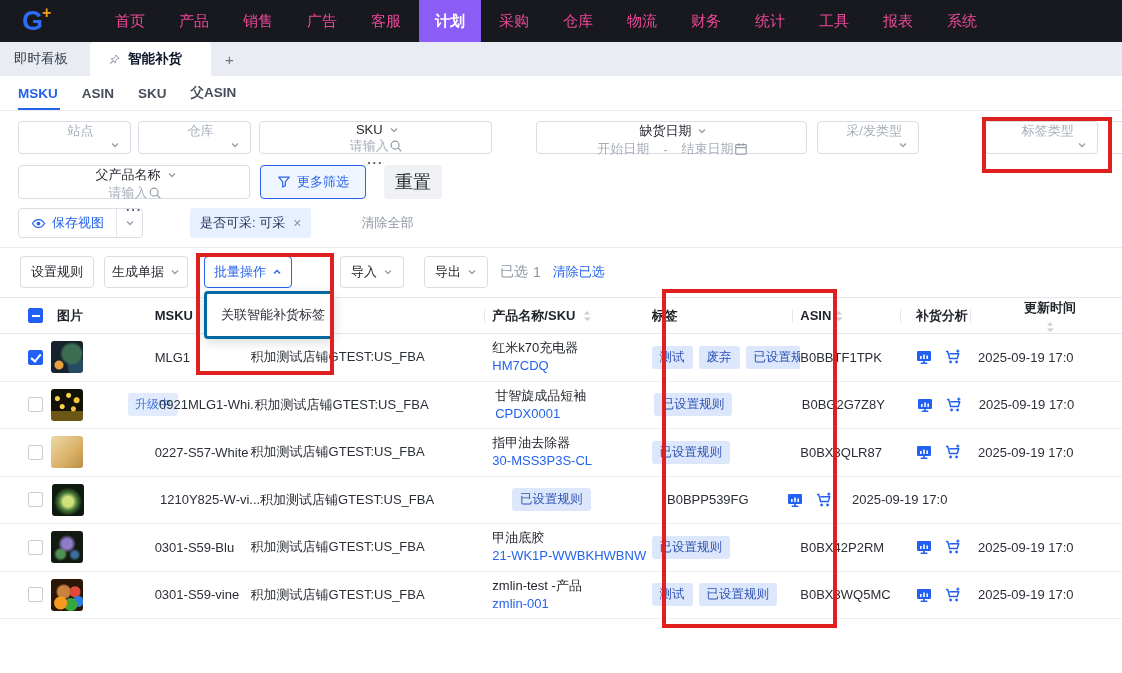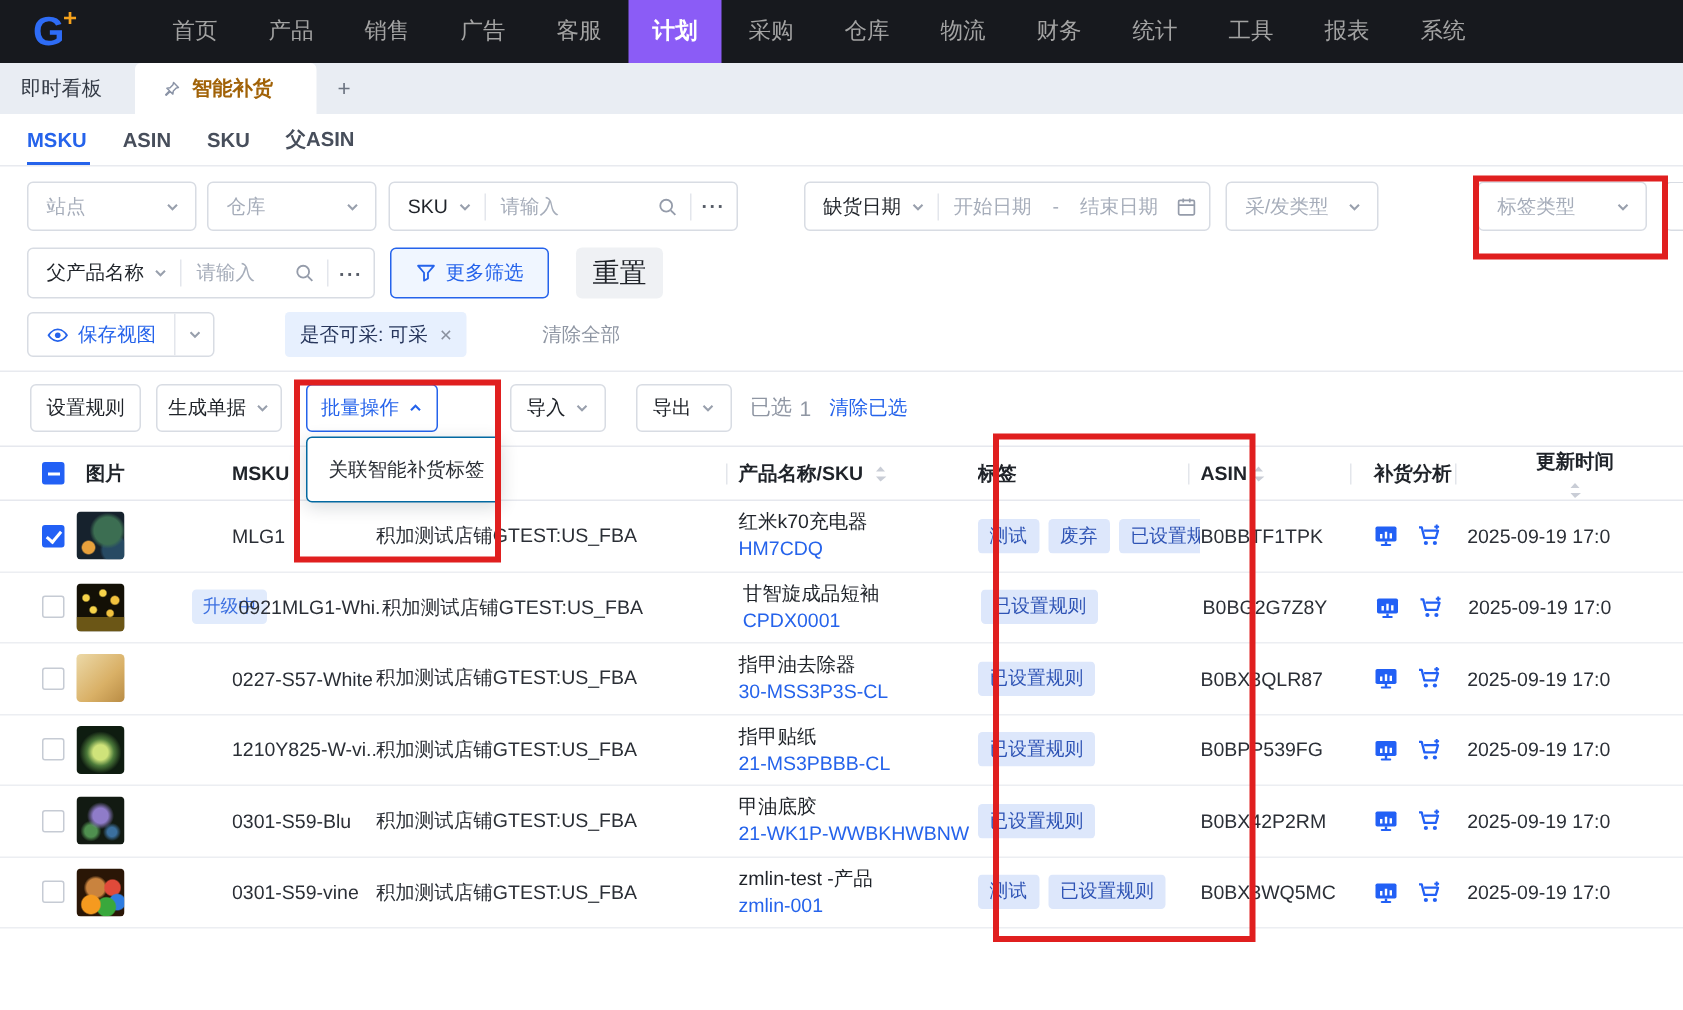--- a/index.html
+++ b/index.html
@@ -5,43 +5,43 @@
   * { box-sizing: border-box; margin: 0; padding: 0; }
   html,body { background:#fff; }
   body { font-family:"Liberation Sans","DejaVu Sans",sans-serif; }
   .stage { position:relative; width:1122px; height:673px; background:#fff; overflow:hidden; }
 
   
   .topnav { height:42px; background:#17191e; display:flex; align-items:center; padding-left:22px; }
   .logo { width:58px; margin-right:18px; display:flex; align-items:flex-start; cursor:pointer; }
   .logo-g { color:#2e6cf6; font-size:27px; font-weight:800; line-height:30px; }
   .logo-plus { color:#f6a21c; font-size:16px; font-weight:800; line-height:14px; margin-left:-1px; }
-  .nav-item { color:#a3a3a3; font-size:15px; line-height:42px; padding:0 16px; margin:0 1px; cursor:pointer; white-space:nowrap; }
+  .nav-item { color:#ec4899; font-size:15px; line-height:42px; padding:0 16px; margin:0 1px; cursor:pointer; white-space:nowrap; }
   .nav-item.active { background:#8b5cf6; color:#fff; font-weight:700; }
 
   
   .tabstrip { height:34px; background:#e9edf3; display:flex; align-items:stretch; position:relative; }
   .tab-plain { display:flex; align-items:center; padding:0 14px; font-size:13.5px; color:#333a45; cursor:pointer; }
-  .tab-active { display:flex; align-items:center; gap:7px; background:#fff; padding:6px 18px; margin-left:8px; width:121px; border-radius:4px 4px 0 0; font-size:13.5px; font-weight:700; color:#a16207; cursor:pointer; }
+  .tab-active { display:flex; align-items:center; gap:7px; background:#fff; padding:6px 18px; margin-left:8px; width:121px; border-radius:4px 4px 0 0; font-size:13.5px; font-weight:700; color:#0f172a; cursor:pointer; }
   .tab-add { display:flex; align-items:center; padding:0 14px; color:#6b7380; font-size:15px; cursor:pointer; }
 
   
   .subnav { height:35px; background:#fff; border-bottom:1px solid #e8eaef; display:flex; align-items:center; position:relative; }
   .sub-item { font-size:13.5px; font-weight:600; color:#474e5b; margin-right:24px; cursor:pointer; }
   .sub-item.first { margin-left:18px; }
   .sub-item.active { color:#2563eb; }
   .sub-underline { position:absolute; left:18px; bottom:0; width:42px; height:2px; background:#2563eb; }
 
   
   .filters { border-bottom:1px solid #e8eaef; padding-bottom:9px; }
   .frow { display:flex; align-items:stretch; }
   .frow1 { margin-top:10px; height:33px; }
   .frow2 { margin-top:11px; height:34px; }
   .frow3 { margin-top:9px; height:30px;gap:34px; }
-  .fbox { border:1px solid #d8dce3; border-radius:4px; background:#fff; display:flex; align-items:center; font-size:13px; }
+  .fbox { border:1px solid #d8dce3; border-radius:4px; background:#fff; display:flex; align-items:center; font-size:13px;flex-direction:column; }
   .ph { color:#a6adba; }
   .flabel { color:#1f2329; }
   .fbox .pad { padding-left:12px; }
   .chev { margin-left:auto; margin-right:10px; display:flex; align-items:center; }
   .vdiv { width:1px; height:18px; background:#e3e6ec; }
   .more-dots { width:30px; text-align:center; color:#555b66; font-weight:700; letter-spacing:1px; cursor:pointer; }
   .f-site { margin-left:18px; width:114px; cursor:pointer; }
   .f-wh { margin-left:7px; width:114px; cursor:pointer; }
   .f-skugrp { margin-left:8px; width:235px; }
   .f-oosgrp { margin-left:44px; width:274px; }
@@ -102,21 +102,21 @@
   .t3 { background-color:#0e1c10; background-image:radial-gradient(circle at 50% 55%, #cfe37a 0 5px, #4c7a3a 9px, transparent 14px); }
   .t4 { background-color:#121a12; background-image:radial-gradient(circle at 50% 40%, #8f7cc9 0 5px, transparent 9px),radial-gradient(circle at 30% 72%, #4f8f4f 0 4px, transparent 7px),radial-gradient(circle at 74% 74%, #3b6f9e 0 3px, transparent 6px); }
   .t5 { background-color:#2a1606; background-image:radial-gradient(circle at 30% 75%, #f59a1f 0 6px, transparent 7px),radial-gradient(circle at 62% 80%, #39a83c 0 6px, transparent 7px),radial-gradient(circle at 85% 70%, #2f7ce0 0 5px, transparent 6px),radial-gradient(circle at 75% 40%, #e04a3a 0 5px, transparent 6px),radial-gradient(circle at 40% 40%, #c9833e 0 6px, transparent 8px); }
   .badge { margin-left:9px; background:#e1ebfc; color:#3b6fe0; font-size:12px; padding:3px 7px; border-radius:3px; white-space:nowrap; }
   .pname { color:#1f2329; }
   .plink { color:#2563eb; cursor:pointer; text-decoration:none; display:inline-block; }
   .chip { background:#dde7fb; color:#2f54b5; font-size:12.5px; padding:3px 8px; border-radius:3px; flex:none; cursor:pointer; }
   .ana-icon { cursor:pointer; display:flex; }
 
   
-  .popup { position:absolute; left:204px; top:291px; width:130px; background:#fff; border-radius:4px; box-shadow:0 3px 12px rgba(15,25,40,.16); border:1px solid #0369a1; z-index:30; padding:3px 0; }
+  .popup { position:absolute; left:204px; top:291px; width:130px; background:#fff; border-radius:4px; box-shadow:0 3px 12px rgba(15,25,40,.16); border:3px solid #0369a1; z-index:30; padding:3px 0; }
   .popup-item { padding:9px 14px; font-size:13px; color:#2b2f36; cursor:pointer; white-space:nowrap; }
   .redbox { position:absolute; border:4px solid #e01f1f; z-index:40; pointer-events:none; }
   .rb1 { left:982px; top:117px; width:130px; height:56px; }
   .rb2 { left:196px; top:253px; width:138px; height:122px; }
   .rb3 { left:662px; top:289px; width:175px; height:339px; }
 </style>
 </head>
 <body>
 
 <div class="stage">
@@ -506,24 +506,20 @@
 
     <div class="tr">
       <div class="c-check">
           <span class="cb"></span>
         </div>
       <div class="c-img">
           <span class="thumb t3"></span>
         </div>
       <div class="c-msku"><span>1210Y825-W-vi...</span></div>
       <div class="c-store">积加测试店铺GTEST:US_FBA</div>
-      <div class="c-prod">
-        <div class="pname">指甲贴纸</div>
-        <a class="plink">21-MS3PBBB-CL</a>
-      </div>
       <div class="c-tags">
           <span class="chip">已设置规则</span>
         </div>
       <div class="c-asin">B0BPP539FG</div>
       <div class="c-ana">
         <span class="ana-icon">
             <svg width="16" height="16" viewBox="0 0 16 16">
               <rect x="1" y="2" width="14" height="10" rx="1.2" fill="#2260f5"></rect>
               <rect x="4" y="7" width="1.6" height="3" fill="#fff"></rect>
               <rect x="7.2" y="5.5" width="1.6" height="4.5" fill="#fff"></rect>

